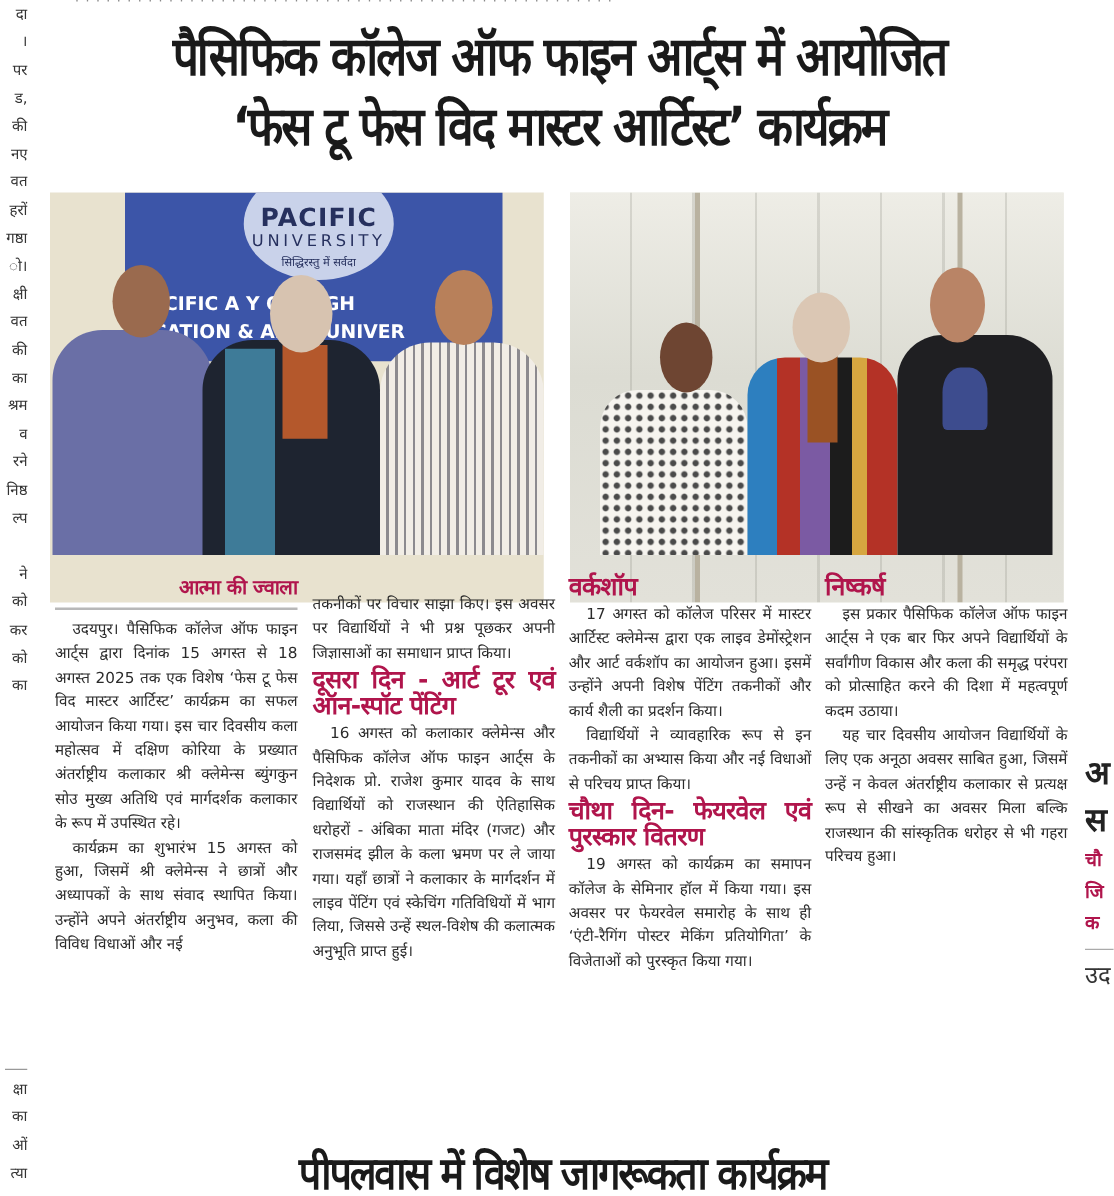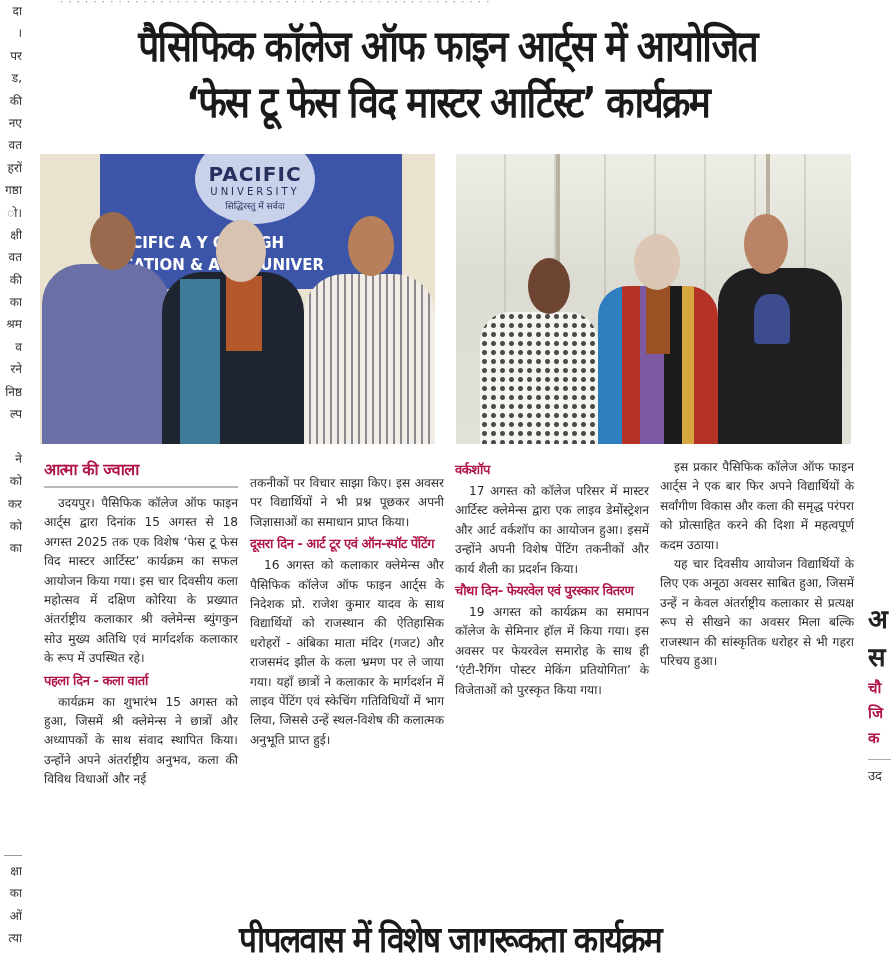--- a/index.html
+++ b/index.html
@@ -15,68 +15,68 @@
   }
   .edge-left .ln { display:block; height:22.4px; }
   .edge-left .sep { border-top:1px solid #999; width:18px; margin:5px 0 4px 4px; }
   .edge-right {
     position:absolute; left:868px; top:600px; width:23px; overflow:hidden;
     white-space:nowrap;
   }
   .edge-right .big { font-size:26px; font-weight:bold; color:#222; line-height:38px; display:block; }
   .edge-right .red { font-size:15px; font-weight:bold; color:#b0154c; line-height:25px; display:block; }
   .edge-right .sep { border-top:1px solid #aaa; width:30px; margin:8px 0 6px 0; }
-  .edge-right .small { font-size:13px; color:#333; display:block; }
+  .edge-right .small { font-size:19px; color:#333; display:block; }
   .top-strip {
     position:absolute; left:60px; top:0; width:800px; height:6px; overflow:hidden;
     font-size:10px; color:#888; line-height:4px; letter-spacing:1px;
   }
   .headline {
     position:absolute; left:40px; top:18px; width:815px; text-align:center;
     font-family:"DejaVu Sans", sans-serif; font-weight:bold;
     color:#1a1a1a; font-size:43px; line-height:56px; letter-spacing:-2px;
     transform:scaleX(0.86); transform-origin:center top;
   }
   .photo {
-    position:absolute; top:154px; height:290px; overflow:hidden;
+    position:absolute; top:154px; height:328px; overflow:hidden;
   }
   .photo1 { left:40px; width:395px; background:#e8e2cf; }
   .photo2 { left:456px; width:395px; background:#ecebe4; }
   .banner {
     position:absolute; left:60px; top:0; width:302px; height:135px;
     background:#3c55a8;
   }
   .banner .logo {
     position:absolute; left:95px; top:-20px; width:120px; height:90px; border-radius:50%;
     background:#c9d2ea; text-align:center;
   }
   .banner .logo .brand { font-family:"DejaVu Sans", sans-serif; font-weight:bold; color:#26305e; font-size:20px; margin-top:28px; letter-spacing:1px; display:block; }
-  .banner .logo .sub { font-size:10px; color:#26305e; letter-spacing:3px; display:block; }
+  .banner .logo .sub { font-size:13px; color:#26305e; letter-spacing:3px; display:block; }
   .banner .logo .motto { font-size:9px; color:#26305e; display:block; margin-top:2px; }
   .banner .line { position:absolute; left:10px; color:#fff; font-weight:bold; font-size:15px; white-space:nowrap; }
   .person { position:absolute; }
   .head { position:absolute; border-radius:50%; }
   .drawing {
     position:absolute; inset:0;
     background:
       repeating-linear-gradient(90deg, rgba(0,0,0,0) 0 48px, rgba(140,140,130,0.25) 48px 50px),
       linear-gradient(180deg, #eeede6 0%, #dcdcd3 45%, #e2e1d9 100%);
   }
   .panel-edge { position:absolute; top:0; bottom:0; width:4px; background:#b9b2a0; }
   .col {
     position:absolute; top:458px; width:194px;
     font-size:12.2px; line-height:19.4px; color:#2b2b2b; text-align:justify;
   }
   .col p { margin:0; text-indent:14px; }
   .col p.noind { text-indent:0;margin-top:16px; }
   .sub-h {
-    color:#b0154c; font-weight:bold; font-size:13px; line-height:21px;
+    color:#b0154c; font-weight:bold; font-size:20px; line-height:21px;
     letter-spacing:-0.5px; margin:1px 0 2px 0;
   }
-  .sub-h.center { text-align:left; }
+  .sub-h.center { text-align:right; }
   .rule { border-top:2px solid #b8b8b8; margin:6px 0 6px 0; }
   .headline2 {
     position:absolute; left:120px; top:918px; width:660px; text-align:center;
     font-weight:bold; color:#1a1a1a; font-size:36px; line-height:44px; letter-spacing:-2px;
     transform:scaleX(0.88); transform-origin:center top;
     white-space:nowrap;
   }
 </style>
 </head>
 <body>
@@ -160,38 +160,39 @@
   <div class="person" style="left:262px; top:114px; width:124px; height:176px; background:#1f1f22; border-radius:36px 36px 0 0;">
     <div style="position:absolute; left:36px; top:26px; width:36px; height:50px; background:#3d4c8e; border-radius:40% 40% 10% 10%;"></div>
   </div>
   <div class="head" style="left:288px; top:60px; width:44px; height:60px; background:#b98466;"></div>
 </div>
 
 <div class="col" style="left:44px;">
   <div class="sub-h center" style="font-size:16px;">आत्मा की ज्वाला</div>
   <div class="rule"></div>
   <p>उदयपुर। पैसिफिक कॉलेज ऑफ फाइन आर्ट्स द्वारा दिनांक 15 अगस्त से 18 अगस्त 2025 तक एक विशेष ‘फेस टू फेस विद मास्टर आर्टिस्ट’ कार्यक्रम का सफल आयोजन किया गया। इस चार दिवसीय कला महोत्सव में दक्षिण कोरिया के प्रख्यात अंतर्राष्ट्रीय कलाकार श्री क्लेमेन्स ब्युंगकुन सोउ मुख्य अतिथि एवं मार्गदर्शक कलाकार के रूप में उपस्थित रहे।</p>
-  <div class="sub-h">पहला दिन - कला वार्ता</div>
   <p>कार्यक्रम का शुभारंभ 15 अगस्त को हुआ, जिसमें श्री क्लेमेन्स ने छात्रों और अध्यापकों के साथ संवाद स्थापित किया। उन्होंने अपने अंतर्राष्ट्रीय अनुभव, कला की विविध विधाओं और नई</p>
 </div>
 
 <div class="col" style="left:250px;">
   <p class="noind">तकनीकों पर विचार साझा किए। इस अवसर पर विद्यार्थियों ने भी प्रश्न पूछकर अपनी जिज्ञासाओं का समाधान प्राप्त किया।</p>
   <div class="sub-h">दूसरा दिन - आर्ट टूर एवं ऑन-स्पॉट पेंटिंग</div>
   <p>16 अगस्त को कलाकार क्लेमेन्स और पैसिफिक कॉलेज ऑफ फाइन आर्ट्स के निदेशक प्रो. राजेश कुमार यादव के साथ विद्यार्थियों को राजस्थान की ऐतिहासिक धरोहरों - अंबिका माता मंदिर (गजट) और राजसमंद झील के कला भ्रमण पर ले जाया गया। यहाँ छात्रों ने कलाकार के मार्गदर्शन में लाइव पेंटिंग एवं स्केचिंग गतिविधियों में भाग लिया, जिससे उन्हें स्थल-विशेष की कलात्मक अनुभूति प्राप्त हुई।</p>
 </div>
 
 <div class="col" style="left:455px;">
   <div class="sub-h">वर्कशॉप</div>
   <p>17 अगस्त को कॉलेज परिसर में मास्टर आर्टिस्ट क्लेमेन्स द्वारा एक लाइव डेमोंस्ट्रेशन और आर्ट वर्कशॉप का आयोजन हुआ। इसमें उन्होंने अपनी विशेष पेंटिंग तकनीकों और कार्य शैली का प्रदर्शन किया।</p>
+  <p>विद्यार्थियों ने व्यावहारिक रूप से इन तकनीकों का अभ्यास किया और नई विधाओं से परिचय प्राप्त किया।</p>
   <div class="sub-h">चौथा दिन- फेयरवेल एवं पुरस्कार वितरण</div>
   <p>19 अगस्त को कार्यक्रम का समापन कॉलेज के सेमिनार हॉल में किया गया। इस अवसर पर फेयरवेल समारोह के साथ ही ‘एंटी-रैगिंग पोस्टर मेकिंग प्रतियोगिता’ के विजेताओं को पुरस्कृत किया गया।</p>
 </div>
 
 <div class="col" style="left:660px;">
+  <div class="sub-h">निष्कर्ष</div>
   <p>इस प्रकार पैसिफिक कॉलेज ऑफ फाइन आर्ट्स ने एक बार फिर अपने विद्यार्थियों के सर्वांगीण विकास और कला की समृद्ध परंपरा को प्रोत्साहित करने की दिशा में महत्वपूर्ण कदम उठाया।</p>
   <p>यह चार दिवसीय आयोजन विद्यार्थियों के लिए एक अनूठा अवसर साबित हुआ, जिसमें उन्हें न केवल अंतर्राष्ट्रीय कलाकार से प्रत्यक्ष रूप से सीखने का अवसर मिला बल्कि राजस्थान की सांस्कृतिक धरोहर से भी गहरा परिचय हुआ।</p>
 </div>
 
 <div class="edge-right">
   <span class="big">अ</span>
   <span class="big">स</span>
   <span class="red">चौ</span>
   <span class="red">जि</span>
   <span class="red">क</span>

